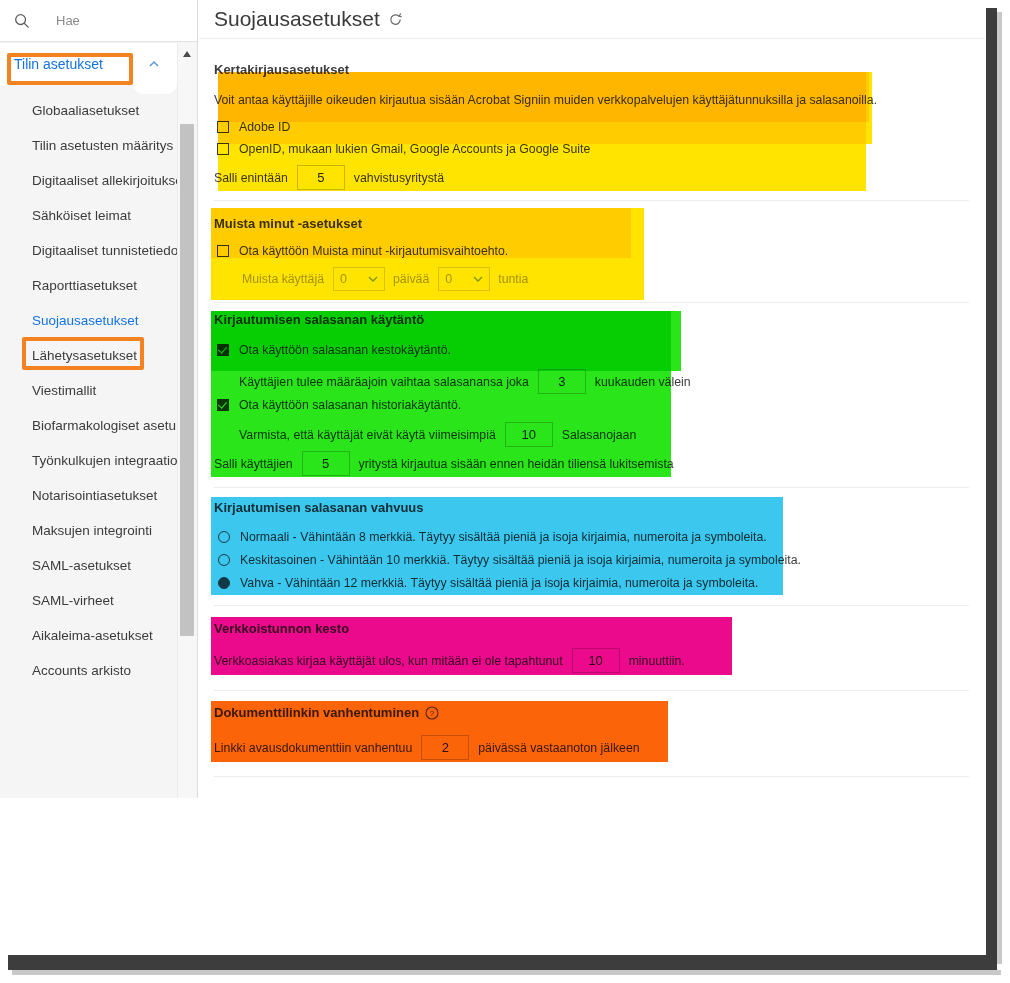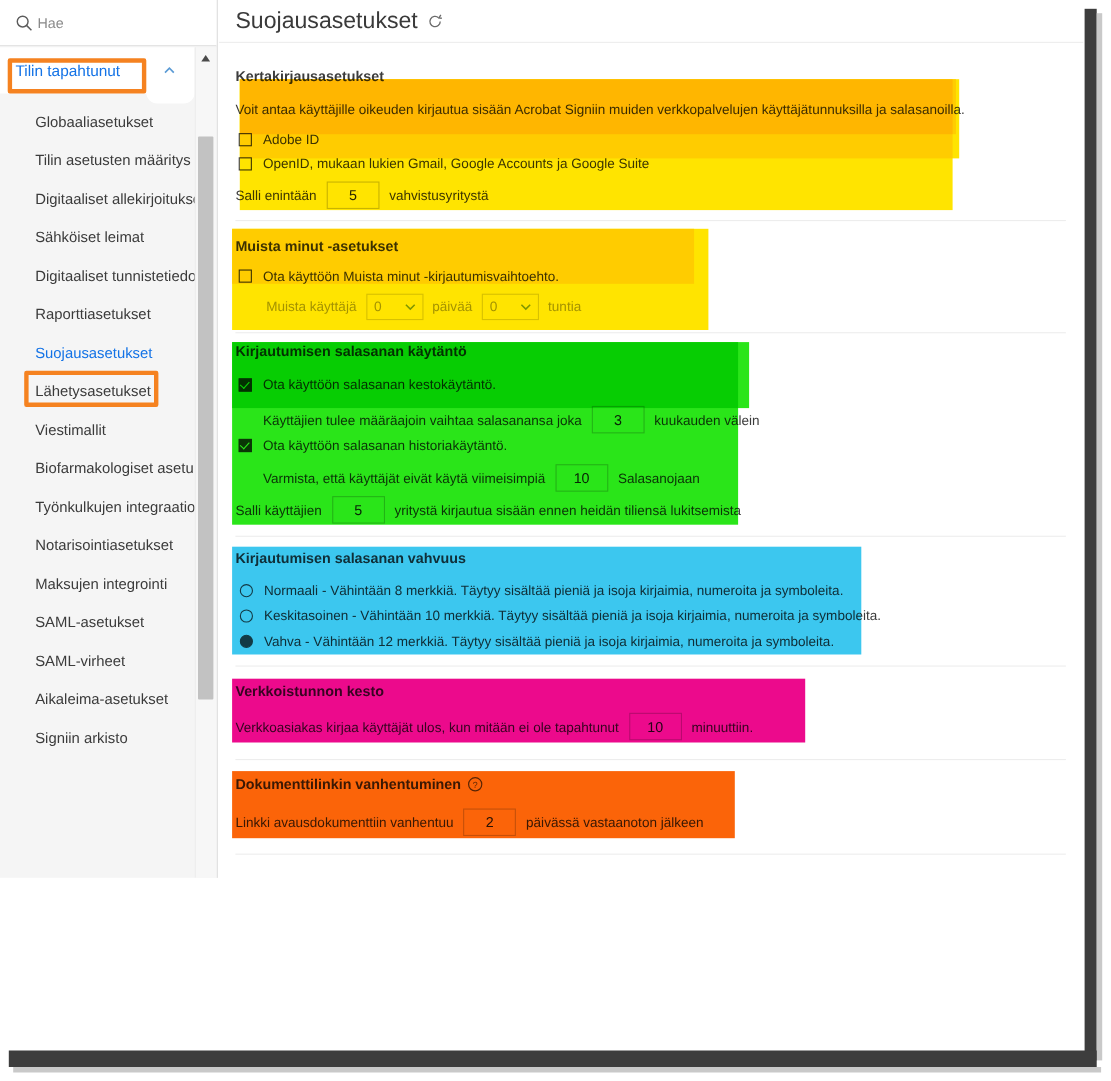--- a/index.html
+++ b/index.html
@@ -34,21 +34,21 @@
     border-bottom: 1px solid #e2e2e2;
     display: flex; align-items: center;
     padding-left: 14px;
   }
   .search-icon { width: 16px; height: 16px; flex: 0 0 16px; }
   .search-icon svg { display: block; }
   .search-input {
     border: none; outline: none; background: transparent;
     font-family: "Liberation Sans", sans-serif;
     font-size: 13px; color: #4a4a4a;
-    margin-left: 4px; width: 130px;
+    margin-left: 26px; width: 130px;
   }
   .search-input::placeholder { color: #8a8a8a; }
 
   .section-head {
     position: absolute;
     left: 0; top: 43px;
     width: 177px; height: 42px;
     background: #ffffff;
     display: flex; align-items: center;
     padding-left: 14px;
@@ -253,21 +253,21 @@
       <span class="search-icon">
         <svg viewBox="0 0 16 16" width="16" height="16">
           <circle cx="6.6" cy="6.6" r="4.9" fill="none" stroke="#5c5c5c" stroke-width="1.3"></circle>
           <line x1="10.3" y1="10.3" x2="14.6" y2="14.6" stroke="#5c5c5c" stroke-width="1.3"></line>
         </svg>
       </span>
       <input class="search-input" type="text" placeholder="Hae" style="">
     </div>
 
     <div class="section-head">
-      <span class="section-head-label">Tilin tapahtunut</span>
+      <span class="section-head-label">Tilin asetukset</span>
       <span class="chev">
         <svg viewBox="0 0 14 14" width="14" height="14">
           <polyline points="3,9 7,5 11,9" fill="none" stroke="#5b9bd5" stroke-width="1.5"></polyline>
         </svg>
       </span>
     </div>
     <div class="sec-tab"></div>
     <div class="sec-highlight"></div>
 
     <div class="nav-list">
@@ -313,21 +313,21 @@
       <div class="nav-item">
           <span>SAML-asetukset</span>
         </div>
       <div class="nav-item">
           <span>SAML-virheet</span>
         </div>
       <div class="nav-item">
           <span>Aikaleima-asetukset</span>
         </div>
       <div class="nav-item">
-          <span>Signiin arkisto</span>
+          <span>Accounts arkisto</span>
         </div>
     </div>
 
     <div class="nav-highlight"></div>
 
     <div class="sb-track"></div>
     <div class="sb-arrow-up">
       <svg viewBox="0 0 14 12" width="14" height="12">
         <polygon points="7,2 11,8 3,8" fill="#4a4a4a"></polygon>
       </svg>

